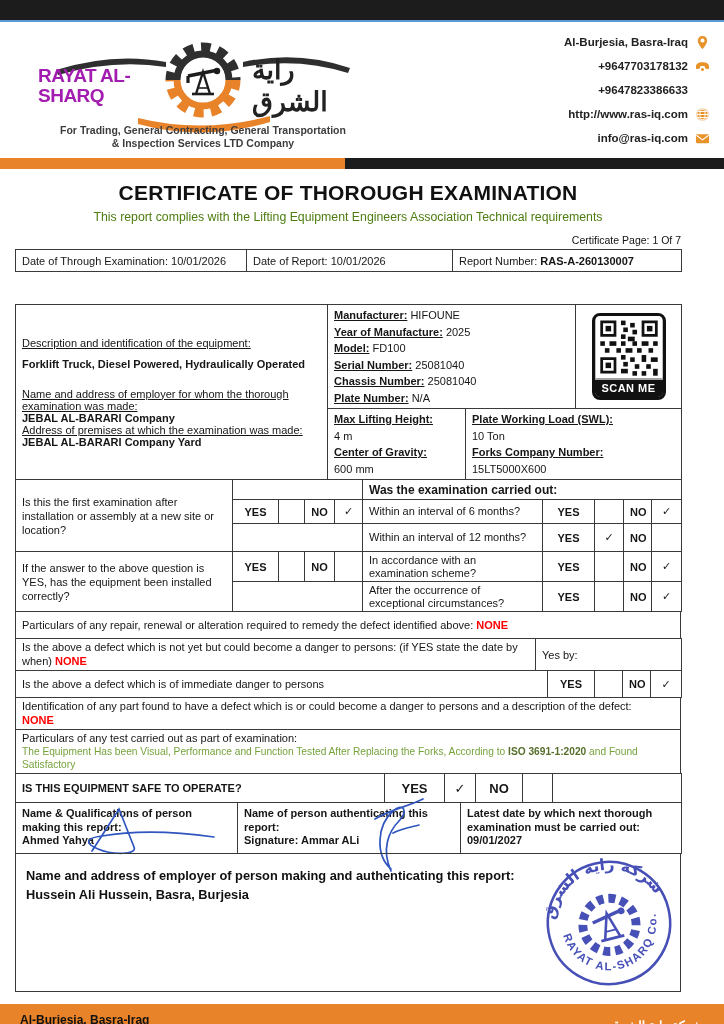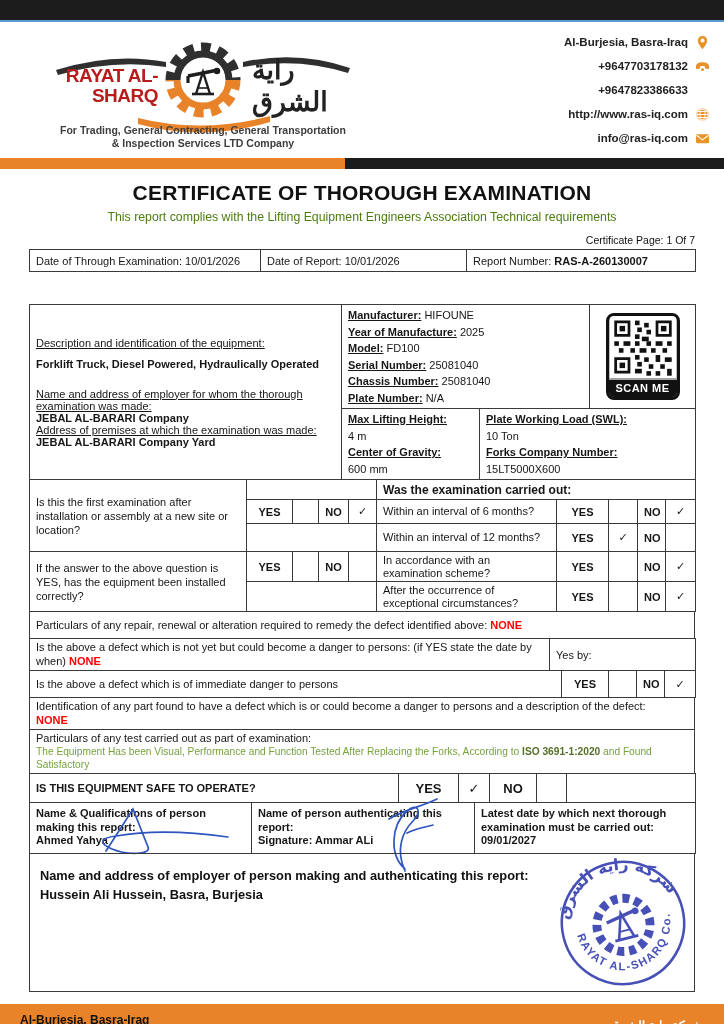--- a/index.html
+++ b/index.html
@@ -5,35 +5,35 @@
   * { margin:0; padding:0; box-sizing:border-box; }
   body { font-family:"Liberation Sans", sans-serif; background:#ffffff; }
   .page { position:relative; width:724px; height:1024px; background:#fff; overflow:hidden; }
 
   
   .topbar { height:22px; background:#1c1c1c; border-bottom:2px solid #5b9bd5; }
 
   
   .header { position:relative; height:136px; }
   .logo-block { position:absolute; left:38px; top:6px; width:330px; height:126px; }
-  .logo-name { position:absolute; left:0px; top:38px; width:120px; font-size:19px; font-weight:bold; color:#b91c1c; letter-spacing:-0.5px; text-align:right; line-height:20px; }
+  .logo-name { position:absolute; left:0px; top:38px; width:120px; font-size:19px; font-weight:bold; color:#a21caf; letter-spacing:-0.5px; text-align:left; line-height:20px; }
   .logo-name-ar { position:absolute; right:6px; top:26px; width:110px; font-size:27px; font-weight:bold; color:#222; direction:rtl; text-align:left; }
   .tagline { position:absolute; left:0; right:0; top:96px; text-align:center; font-size:10.5px; font-weight:bold; color:#3d3d3d; line-height:13px; }
   .contact { position:absolute; right:14px; top:8px; width:190px; }
   .contact-row { display:flex; justify-content:flex-end; align-items:center; height:24px; font-size:11.5px; color:#222; font-weight:bold; }
   .contact-row .txt { margin-right:7px; }
   .contact-row .ic { width:15px; height:15px; flex:0 0 15px; }
   .contact-row .ic.empty { visibility:hidden; }
 
   
   .stripe { display:flex; height:11px; }
   .stripe .s-orange { width:345px; background:#e8832a; }
   .stripe .s-dark { flex:1; background:#1c1c1c; }
 
-  .content { margin-left:29px; width:666px; }
+  .content { margin-left:15px; width:666px; }
 
   h1.title { margin-top:12px; text-align:center; font-size:21px; font-weight:bold; color:#111; letter-spacing:0.2px; }
   .subtitle { margin-top:5px; text-align:center; font-size:12.3px; color:#4d7c0f; }
   .page-note { margin-top:10px; text-align:right; font-size:10.5px; color:#111; }
 
   table.t { border-collapse:collapse; table-layout:fixed; width:666px; margin-top:-1px; }
   table.t td { border:1px solid #3a3a3a; font-size:11px; color:#161616; padding:2px 6px; vertical-align:middle; overflow:hidden; }
   .tt-dates { margin-top:3px !important; }
   .tt-equip { margin-top:32px !important; }
 

